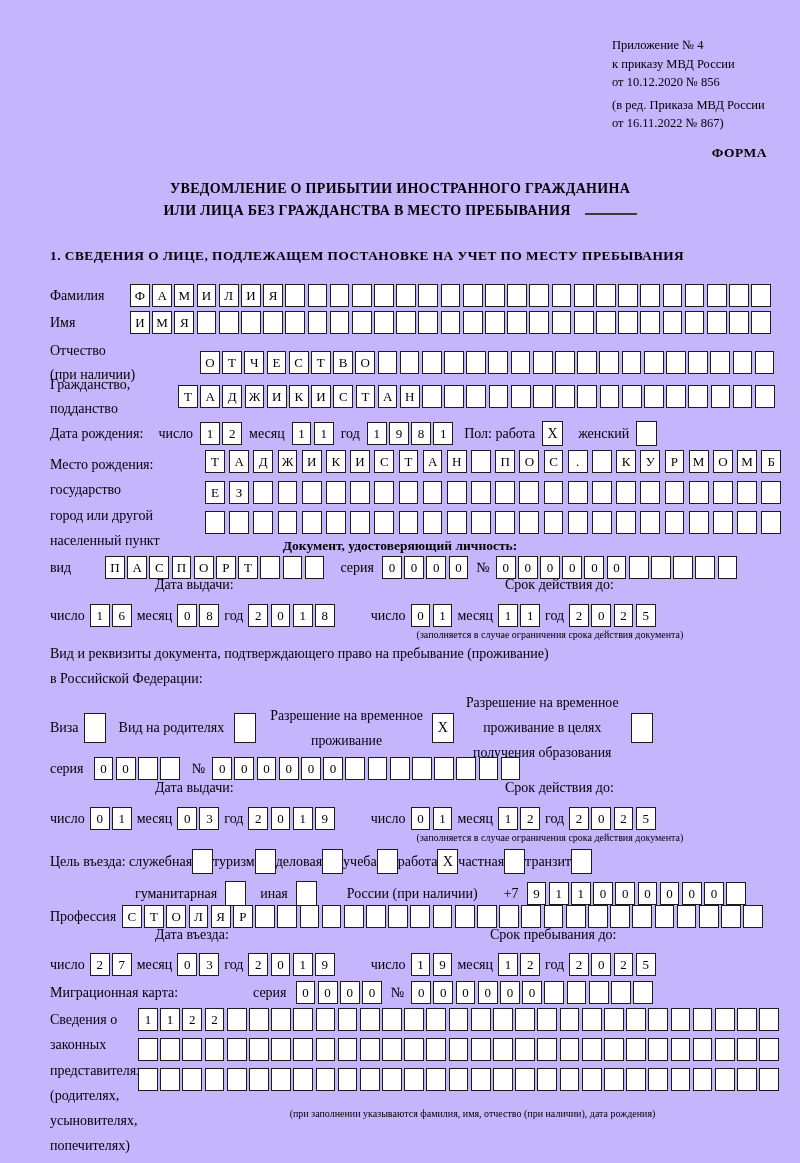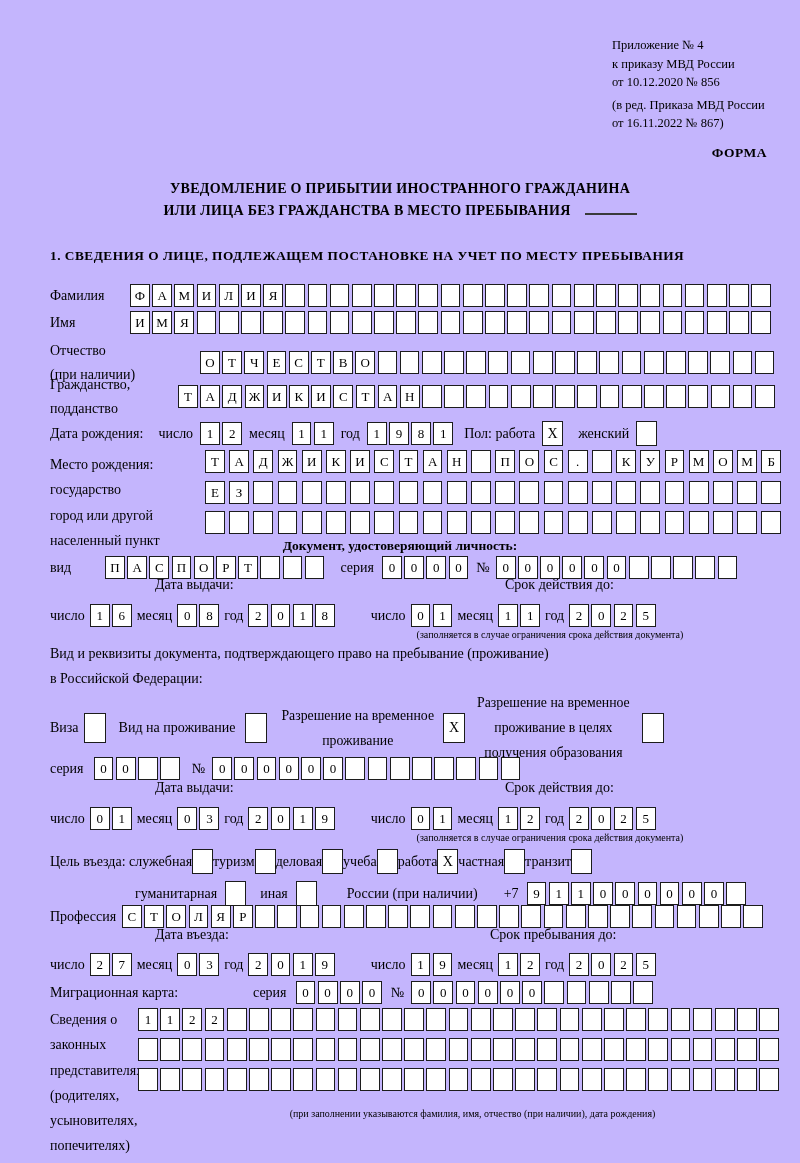--- a/index.html
+++ b/index.html
@@ -411,21 +411,21 @@
   </div>
 
   <div class="note" style="top:629px; left:350px; width:400px; text-align:center">(заполняется в случае ограничения срока действия документа)</div>
 
   <div class="abs" style="top:646px; left:50px">Вид и реквизиты документа, подтверждающего право на пребывание (проживание)</div>
   <div class="abs" style="top:671px; left:50px">в Российской Федерации:</div>
 
   <div class="row topalign" style="top:690px; right:20px">
     <span class="lbl">Виза</span>
     <div class="cb tall" style="margin-left:5px"></div>
-    <span class="lbl" style="margin-left:13px">Вид на проживание</span>
+    <span class="lbl" style="margin-left:13px">Вид на родителях</span>
     <div class="cb tall" style="margin-left:10px"></div>
     <div class="permitblock" style="margin-left:14px">
       <div>Разрешение на временное</div>
       <div>проживание</div>
     </div>
     <div class="cb tall" style="margin-left:9px">X</div>
     <div class="permitblock" style="margin-left:12px">
       <div>Разрешение на временное</div>
       <div>проживание в целях</div>
       <div>получения образования</div>

